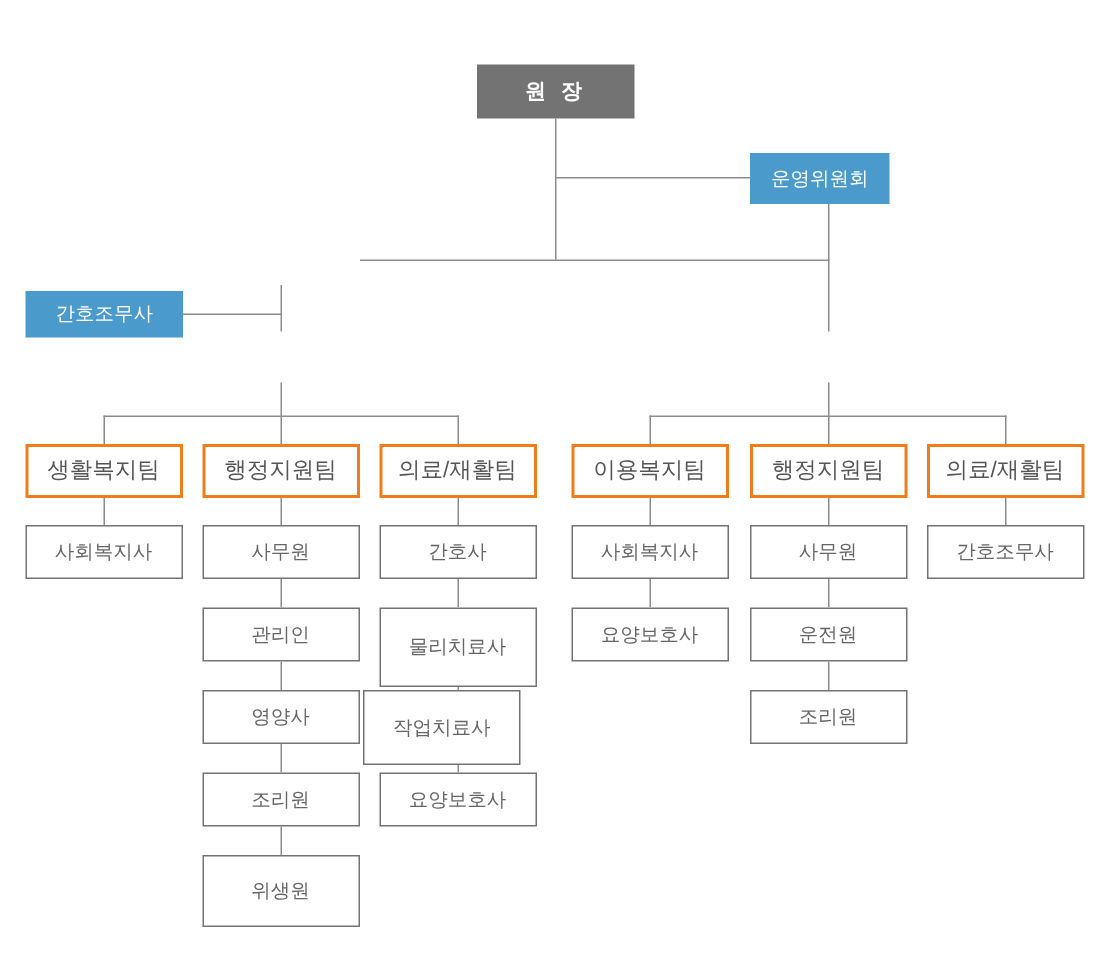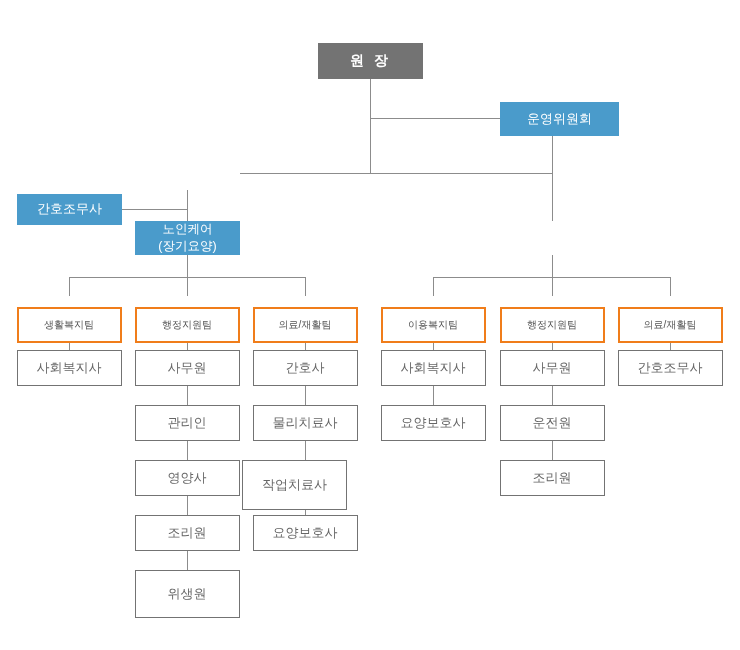--- a/index.html
+++ b/index.html
@@ -37,22 +37,21 @@
     font-weight:500;
   }
   .node.blue.two-line{
     font-size:12.5px;
     line-height:1.35;
   }
   .node.team{
     background:#ffffff;
     border:2px solid #f07d1a;
     color:#555555;
-    font-size:10px;
-    margin-top:11px;
+    font-size:15px;
   }
   .node.staff{
     background:#ffffff;
     border:1px solid #737373;
     color:#666666;
     font-size:13px;
   }
 
   
   .ln{position:absolute;background:#8c8c8c;}
@@ -102,42 +101,39 @@
       <div class="ln v" style="left: 433px; top: 332px; height: 18px;"></div>
       <div class="ln v" style="left: 433px; top: 386px; height: 19px;"></div>
       <div class="ln v" style="left: 552px; top: 332px; height: 18px;"></div>
       <div class="ln v" style="left: 552px; top: 386px; height: 19px;"></div>
       <div class="ln v" style="left: 552px; top: 441px; height: 19px;"></div>
       <div class="ln v" style="left: 670px; top: 332px; height: 18px;"></div>
     </div>
 
   <div class="node blue-dark" style="left:318px;top:43px;width:105px;height:36px;">원  장</div>
 
-  <div class="node blue" style="left:500px;top:102px;width:119px;height:34px;">운영위원회</div>
+  <div class="node blue" style="left:500px;top:102px;width:93px;height:34px;">운영위원회</div>
 
 
   <div class="node blue" style="left:17px;top:194px;width:105px;height:31px;">간호조무사</div>
 
-  <div class="node blue two-line" style="left:135px;top:221px;width:105px;height:34px;">
-    <span><span>노인케어</span><br><span>(장기요양)</span></span>
-  </div>
 
 
   <div id="columns">
       <div class="node team" style="left: 16.5px; top: 296px; width: 105px; height: 36px;">생활복지팀</div>
       <div class="node staff" style="left: 16.5px; top: 350px; width: 105px; height: 36px;">사회복지사</div>
       <div class="node team" style="left: 134.5px; top: 296px; width: 105px; height: 36px;">행정지원팀</div>
       <div class="node staff" style="left: 134.5px; top: 350px; width: 105px; height: 36px;">사무원</div>
       <div class="node staff" style="left: 134.5px; top: 405px; width: 105px; height: 36px;">관리인</div>
       <div class="node staff" style="left: 134.5px; top: 460px; width: 105px; height: 36px;">영양사</div>
       <div class="node staff" style="left: 134.5px; top: 515px; width: 105px; height: 36px;">조리원</div>
       <div class="node staff" style="left: 134.5px; top: 570px; width: 105px; height: 48px;">위생원</div>
       <div class="node team" style="left: 252.5px; top: 296px; width: 105px; height: 36px;">의료/재활팀</div>
       <div class="node staff" style="left: 252.5px; top: 350px; width: 105px; height: 36px;">간호사</div>
-      <div class="node staff" style="left: 252.5px; top: 405px; width: 105px; height: 36px;">물리치료사</div>
+      <div class="node staff" style="left: 252.5px; top: 405px; width: 105px; height: 53px;">물리치료사</div>
       <div class="node staff" style="left: 242px; top: 460px; width: 105px; height: 50px;">작업치료사</div>
       <div class="node staff" style="left: 252.5px; top: 515px; width: 105px; height: 36px;">요양보호사</div>
       <div class="node team" style="left: 380.5px; top: 296px; width: 105px; height: 36px;">이용복지팀</div>
       <div class="node staff" style="left: 380.5px; top: 350px; width: 105px; height: 36px;">사회복지사</div>
       <div class="node staff" style="left: 380.5px; top: 405px; width: 105px; height: 36px;">요양보호사</div>
       <div class="node team" style="left: 499.5px; top: 296px; width: 105px; height: 36px;">행정지원팀</div>
       <div class="node staff" style="left: 499.5px; top: 350px; width: 105px; height: 36px;">사무원</div>
       <div class="node staff" style="left: 499.5px; top: 405px; width: 105px; height: 36px;">운전원</div>
       <div class="node staff" style="left: 499.5px; top: 460px; width: 105px; height: 36px;">조리원</div>
       <div class="node team" style="left: 617.5px; top: 296px; width: 105px; height: 36px;">의료/재활팀</div>

